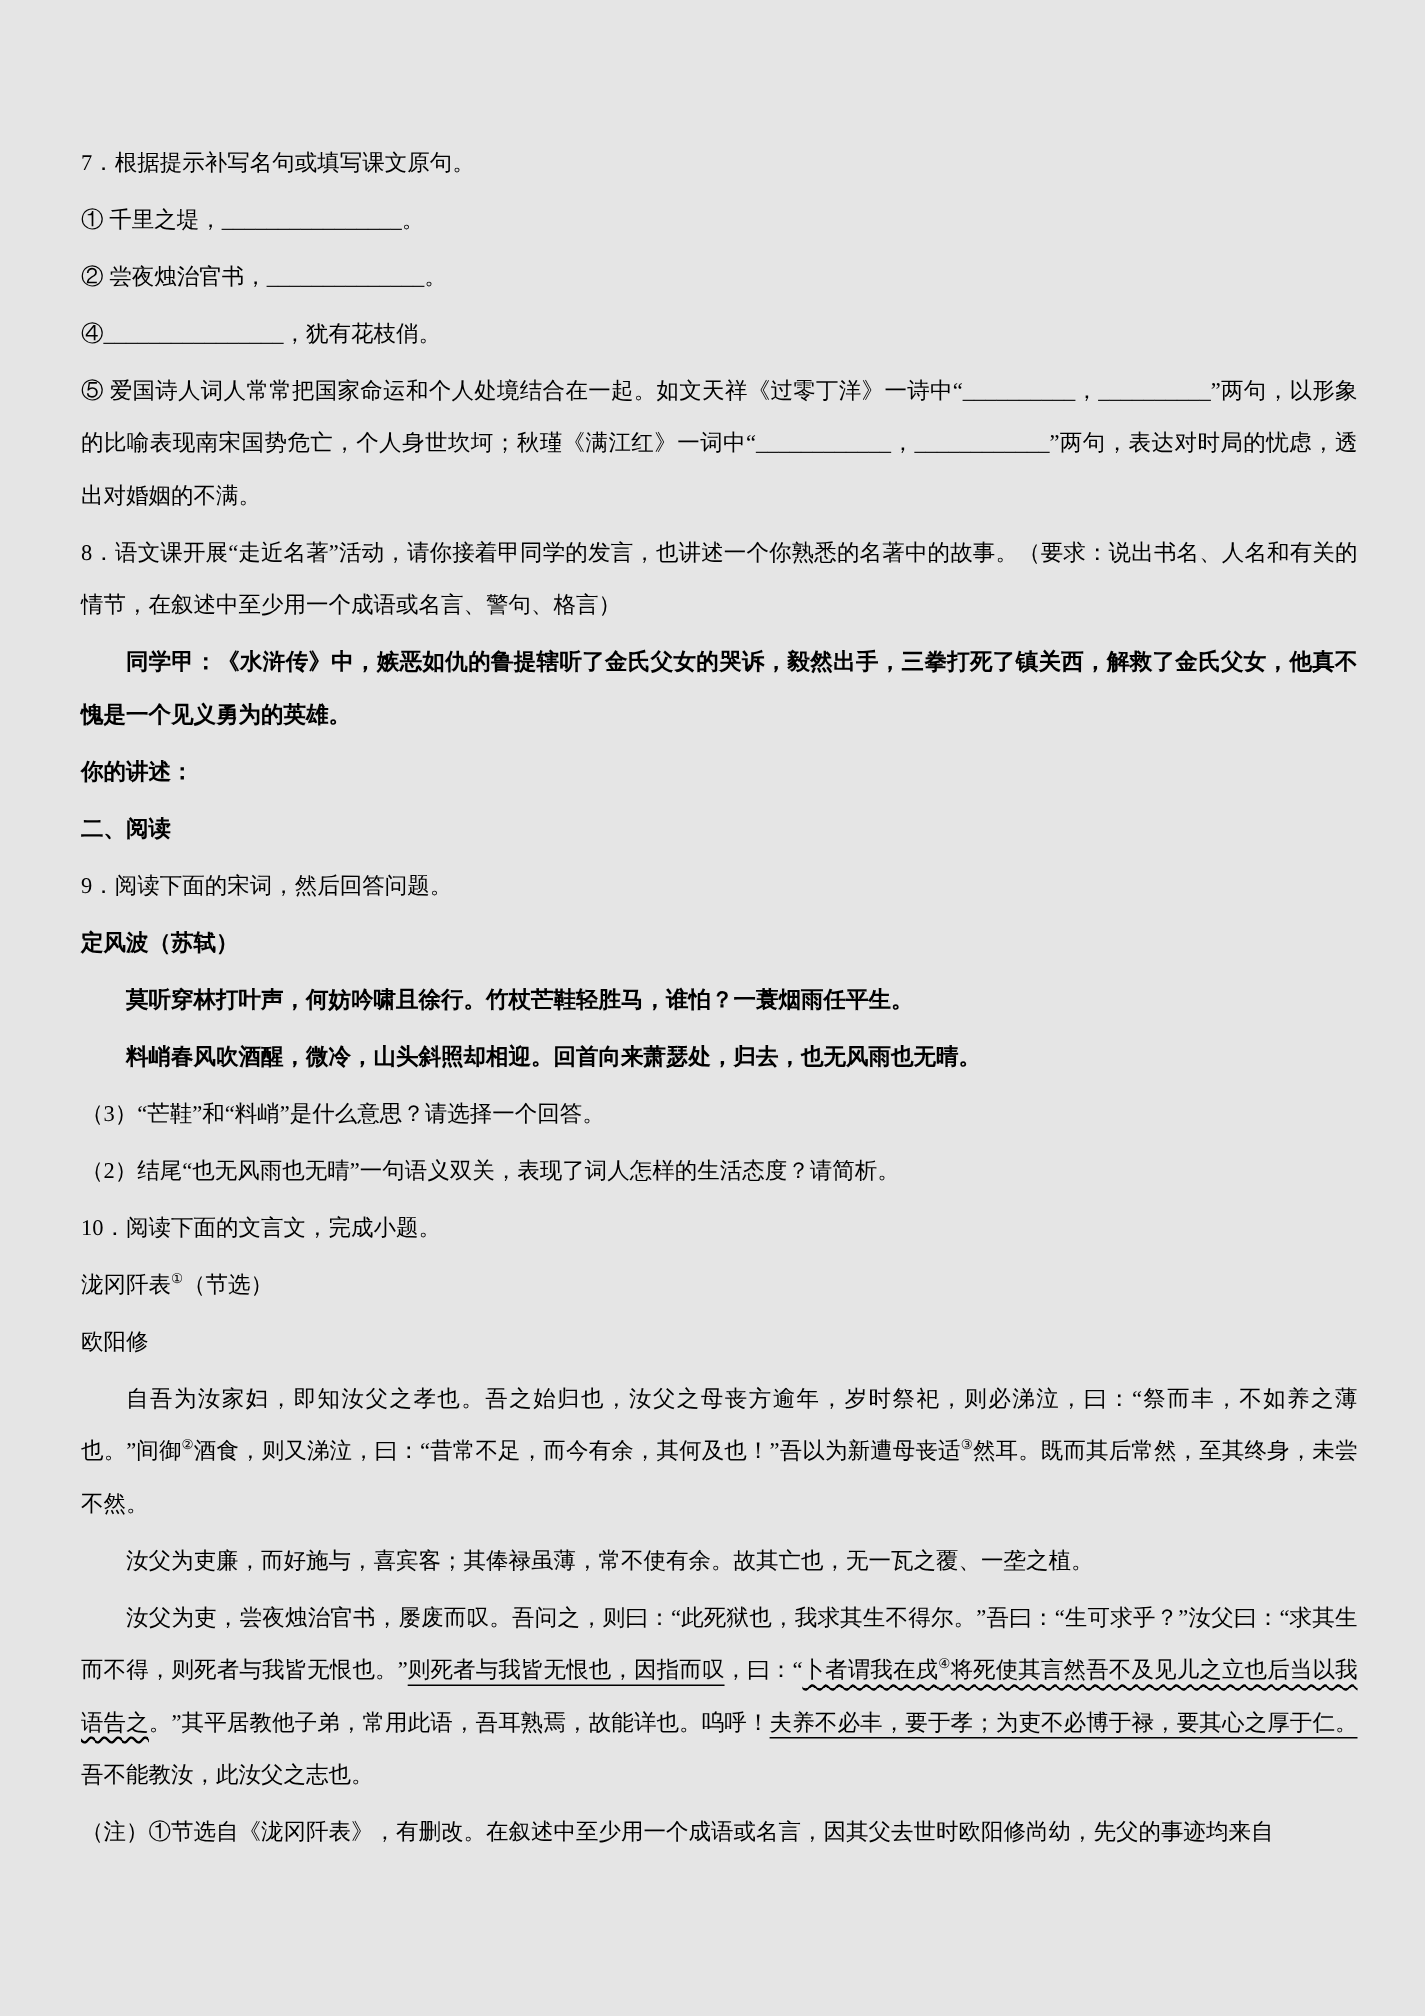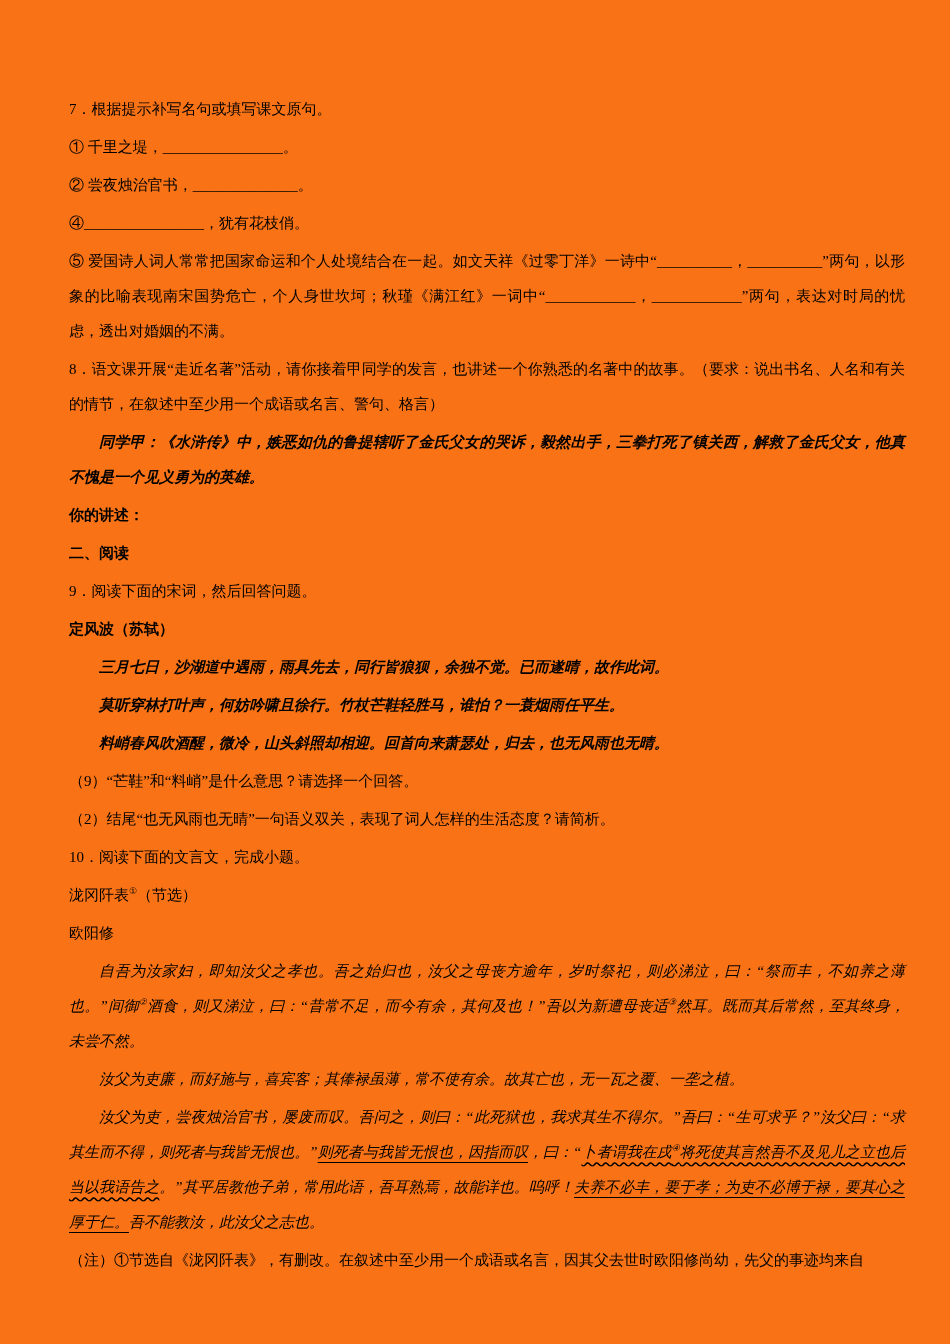--- a/index.html
+++ b/index.html
@@ -1,33 +1,33 @@
 <!DOCTYPE html>
 <html><head>
 <meta charset="utf-8">
 <style>
   html, body { margin: 0; padding: 0; background: #ffffff; }
   .page {
     width: 950px;
     height: 1344px;
     box-sizing: border-box;
-    background: #f97316;
-    padding: 92px 45px 20px 69px;
+    background: #e5e5e5;
+    padding: 92px 45px 20px 54px;
     font-family: "Liberation Serif", "DejaVu Serif", serif;
     font-size: 15px;
     color: #000000;
     overflow: hidden;
   }
   p.line {
     margin: 0 0 3px 0;
     line-height: 35px;
     word-break: break-all;
   }
   .justify { text-align: justify; text-justify: inter-ideograph; }
-  .indent { text-indent: 2em; font-style: italic; }
+  .indent { text-indent: 2em; }
   .bold { font-weight: 700; }
   .u {
     text-decoration: underline;
     text-underline-offset: 5px;
   }
   .wavy {
     text-decoration: underline;
     text-decoration-style: wavy;
     text-underline-offset: 4px;
   }
@@ -49,24 +49,23 @@
   <p class="line justify">⑤ 爱国诗人词人常常把国家命运和个人处境结合在一起。如文天祥《过零丁洋》一诗中“__________，__________”两句，以形象的比喻表现南宋国势危亡，个人身世坎坷；秋瑾《满江红》一词中“____________，____________”两句，表达对时局的忧虑，透出对婚姻的不满。</p>
 
   <p class="line justify">8．语文课开展“走近名著”活动，请你接着甲同学的发言，也讲述一个你熟悉的名著中的故事。（要求：说出书名、人名和有关的情节，在叙述中至少用一个成语或名言、警句、格言）</p>
   <p class="line justify indent bold">同学甲：《水浒传》中，嫉恶如仇的鲁提辖听了金氏父女的哭诉，毅然出手，三拳打死了镇关西，解救了金氏父女，他真不愧是一个见义勇为的英雄。</p>
   <p class="line bold">你的讲述：</p>
 
   <p class="line bold">二、阅读</p>
 
   <p class="line">9．阅读下面的宋词，然后回答问题。</p>
   <p class="line bold">定风波（苏轼）</p>
-  <p class="line indent bold justify">三月七日，沙湖道中遇雨，雨具先去，同行皆狼狈，余独不觉。已而遂晴，故作此词。</p>
   <p class="line indent bold justify">莫听穿林打叶声，何妨吟啸且徐行。竹杖芒鞋轻胜马，谁怕？一蓑烟雨任平生。</p>
   <p class="line indent bold justify">料峭春风吹酒醒，微冷，山头斜照却相迎。回首向来萧瑟处，归去，也无风雨也无晴。</p>
-  <p class="line">（9）“芒鞋”和“料峭”是什么意思？请选择一个回答。</p>
+  <p class="line">（3）“芒鞋”和“料峭”是什么意思？请选择一个回答。</p>
   <p class="line">（2）结尾“也无风雨也无晴”一句语义双关，表现了词人怎样的生活态度？请简析。</p>
 
   <p class="line">10．阅读下面的文言文，完成小题。</p>
 
   <p class="line"><span>泷冈阡表</span><sup>①</sup><span>（节选）</span></p>
 
   <p class="line">欧阳修</p>
 
   <p class="line indent justify"><span>自吾为汝家妇，即知汝父之孝也。吾之始归也，汝父之母丧方逾年，岁时祭祀，则必涕泣，曰：“祭而丰，不如养之薄也。”间御</span><sup>②</sup><span>酒食，则又涕泣，曰：“昔常不足，而今有余，其何及也！”吾以为新遭母丧适</span><sup>③</sup><span>然耳。既而其后常然，至其终身，未尝不然。</span></p>
 

